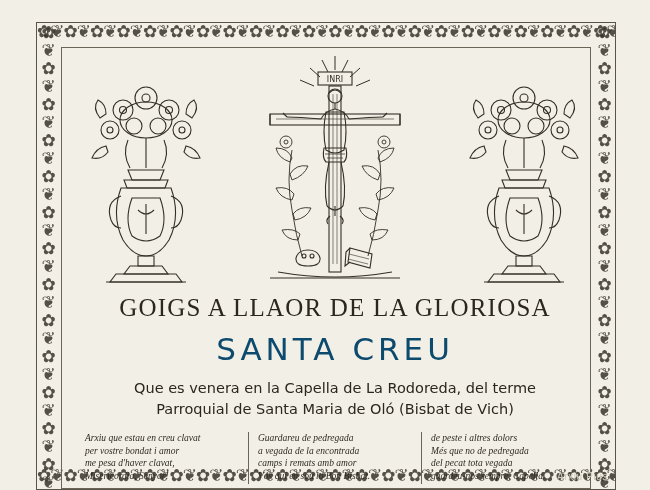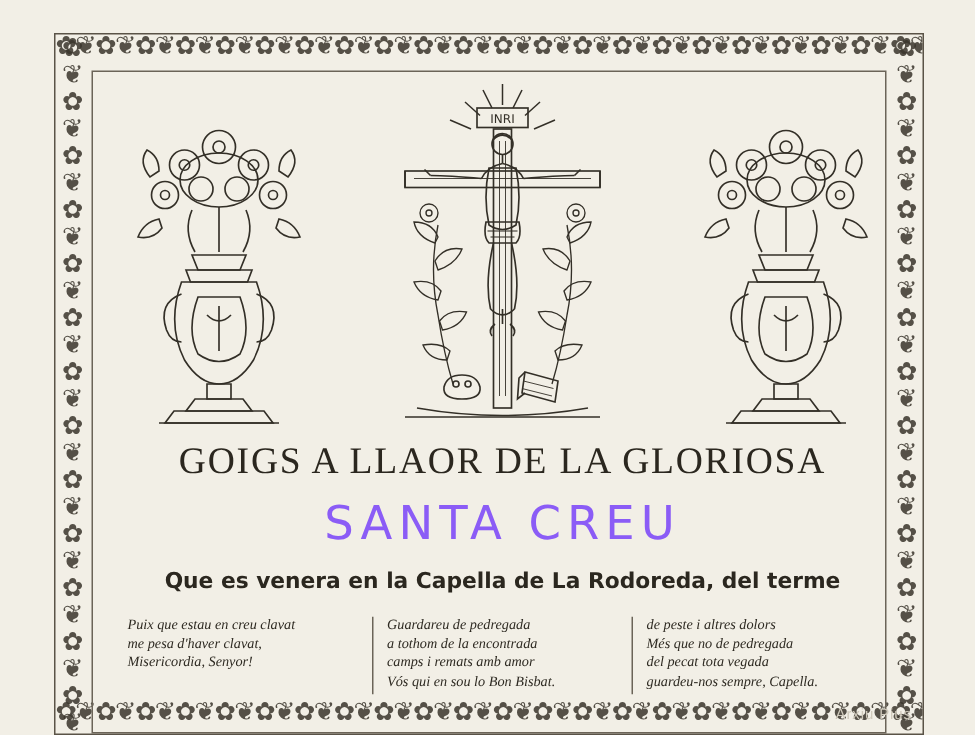--- a/index.html
+++ b/index.html
@@ -102,30 +102,29 @@
     font-family: Liberation Serif, serif;
     font-size: 25px;
     letter-spacing: 1.2px;
     color: #2b271f;
     margin-top: 6px;
   }
   #title-saint {
     font-family: "DejaVu Sans", sans-serif;
     font-size: 31px;
     letter-spacing: 4px;
-    color: #8b5cf6;
+    color: #0c4a6e;
     margin-top: 9px;
   }
   #subtitle {
     font-family: "DejaVu Sans", sans-serif;
     font-size: 14.5px;
     color: #2b271f;
     margin-top: 11px;
     line-height: 1.45;
-    font-weight: bold;
   }
   
   #verses {
     display: flex;
     margin-top: 12px;
     height: 52px;
     overflow: hidden;
   }
   .vcol {
     flex: 1 1 0;
@@ -385,32 +384,34 @@
           <path d="M30 224 h80"></path>
         </svg>
       </div>
     </div>
 
     <div id="titles">
       <div id="title-main">GOIGS A LLAOR DE LA GLORIOSA</div>
       <div id="title-saint">SANTA CREU</div>
       <div id="subtitle">
         <div>Que es venera en la Capella de La Rodoreda, del terme</div>
+        <div>Parroquial de Santa Maria de Oló (Bisbat de Vich)</div>
       </div>
     </div>
 
     <div id="verses">
       <div class="vcol">
-        <div class="vline">Puix que estau en creu clavat</div>
+        <div class="vline">Arxiu que estau en creu clavat</div>
+        <div class="vline">per vostre bondat i amor</div>
         <div class="vline">me pesa d'haver clavat,</div>
         <div class="vline">Misericordia, Senyor!</div>
       </div>
       <div class="vcol">
         <div class="vline">Guardareu de pedregada</div>
-        <div class="vline">a tothom de la encontrada</div>
+        <div class="vline">a vegada de la encontrada</div>
         <div class="vline">camps i remats amb amor</div>
         <div class="vline">Vós qui en sou lo Bon Bisbat.</div>
       </div>
       <div class="vcol">
         <div class="vline">de peste i altres dolors</div>
         <div class="vline">Més que no de pedregada</div>
         <div class="vline">del pecat tota vegada</div>
         <div class="vline">guardeu-nos sempre, Capella.</div>
       </div>
     </div>

